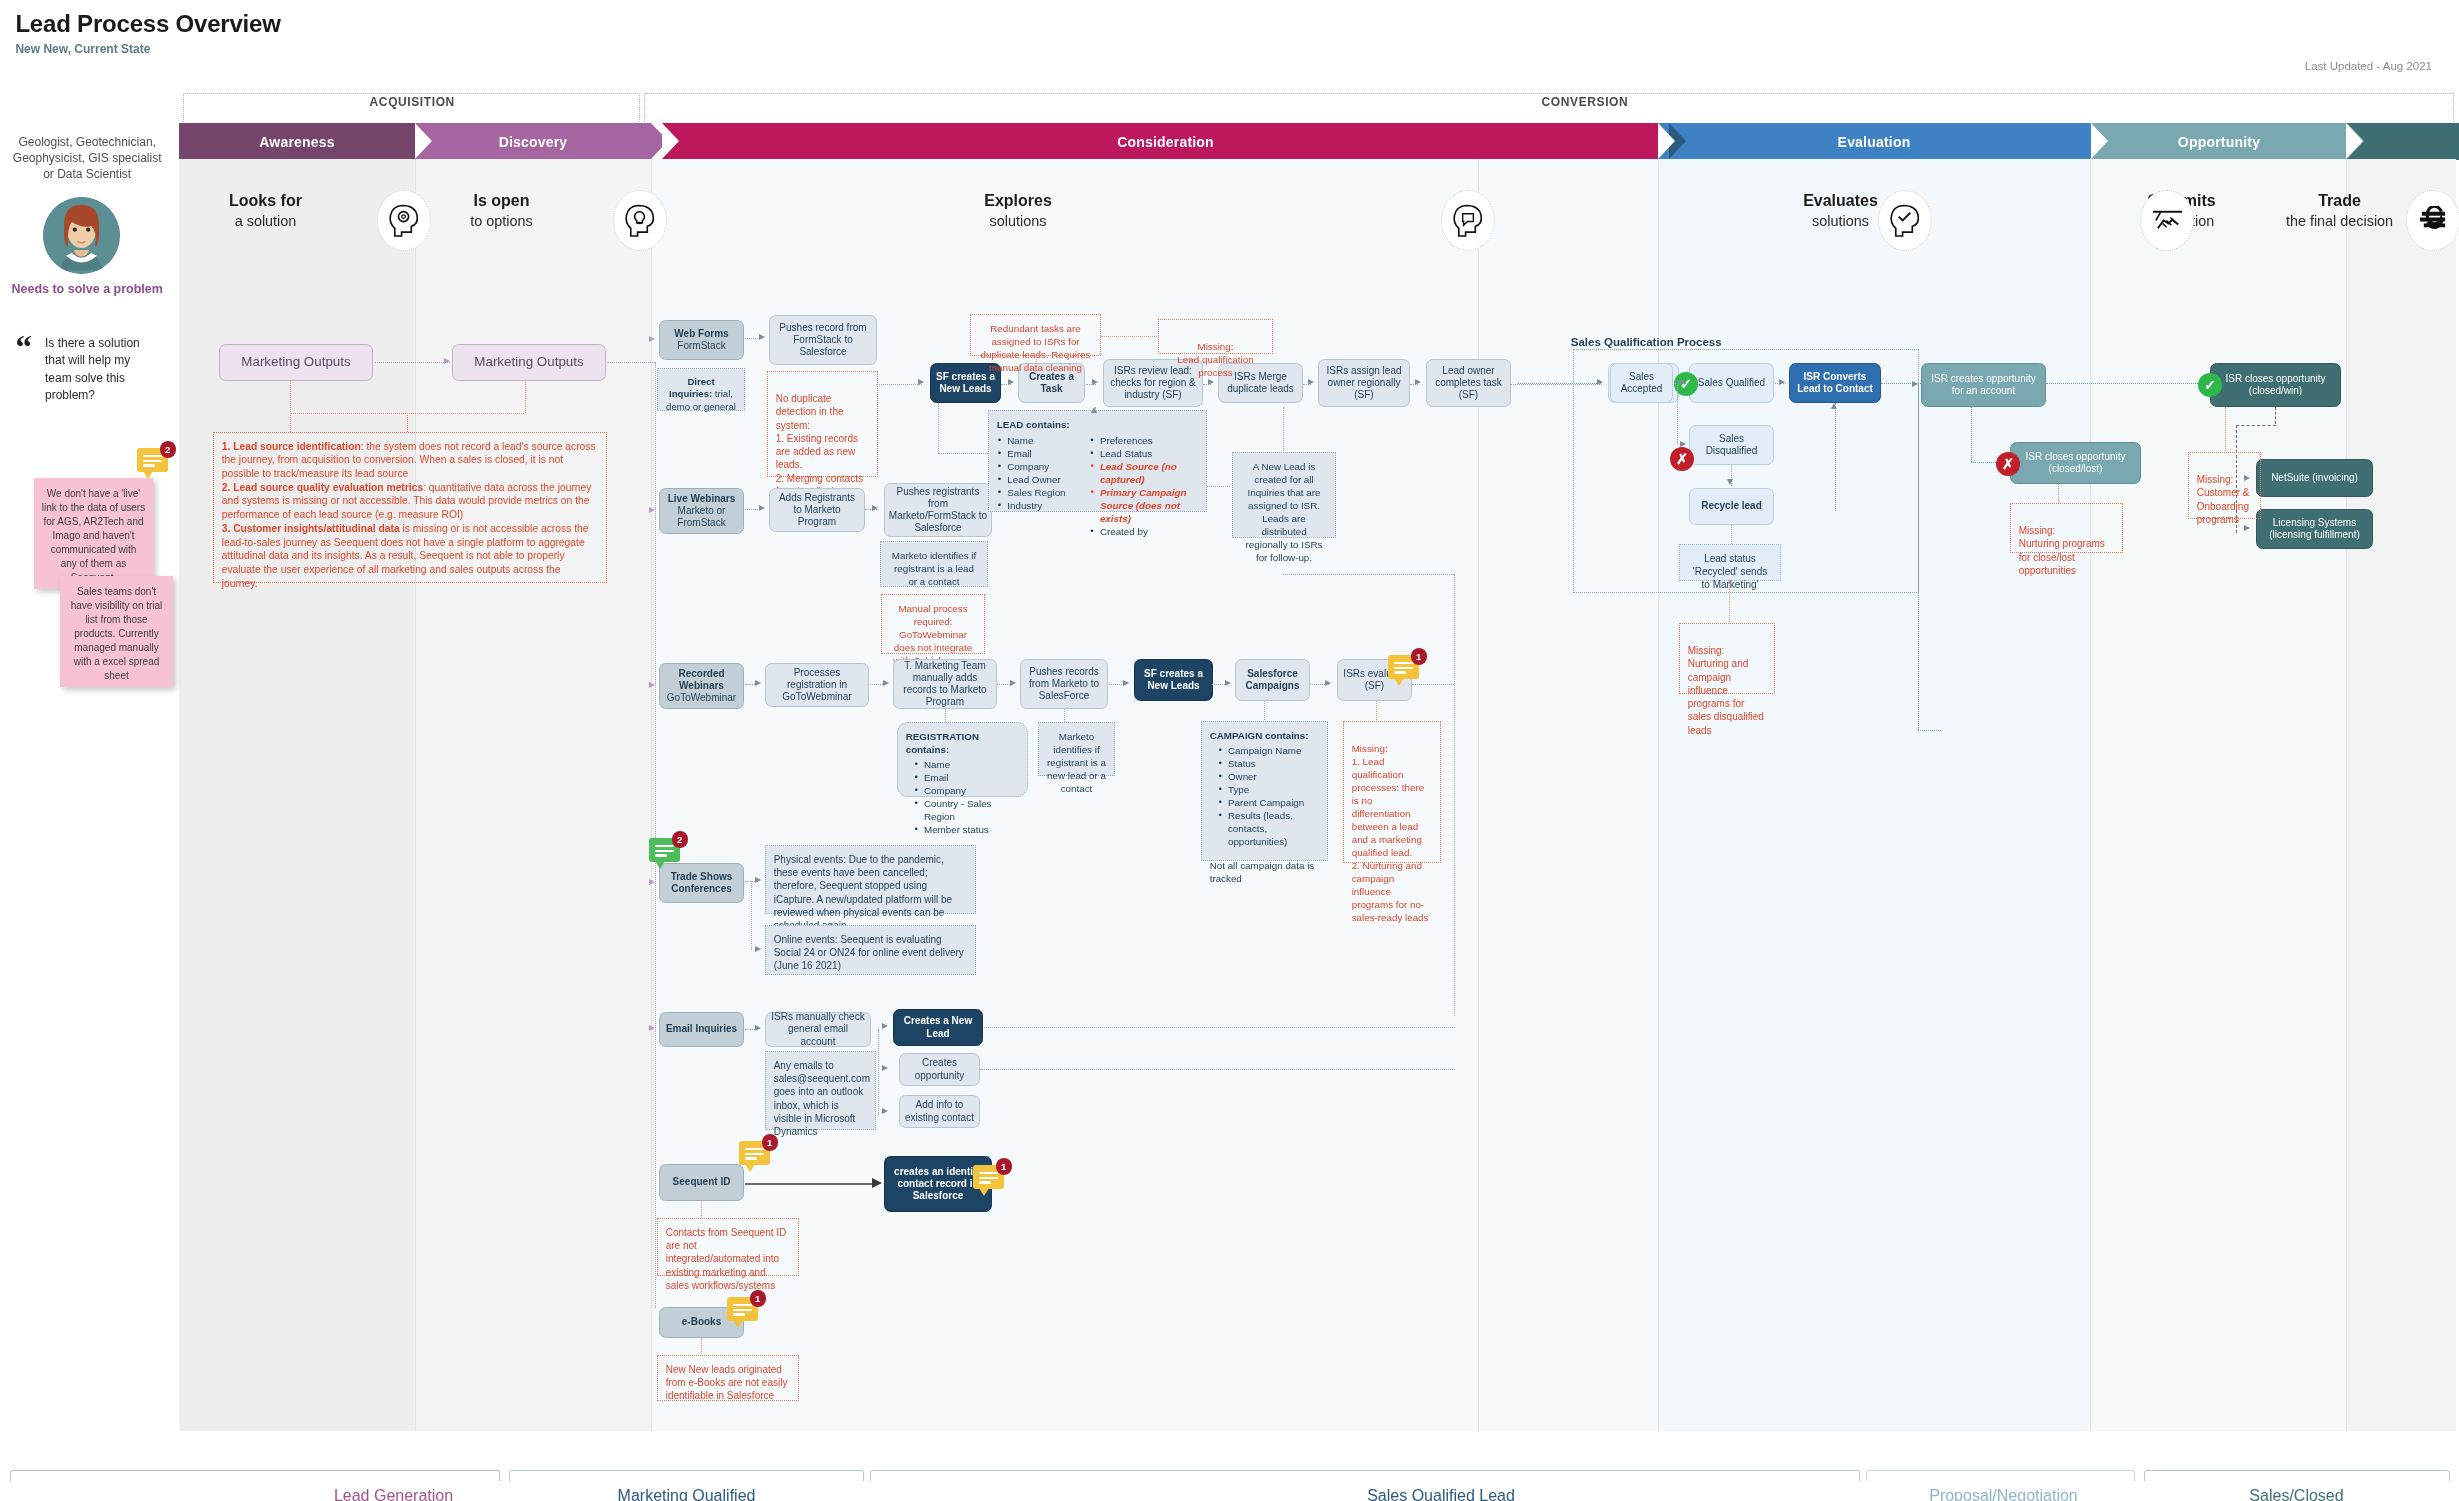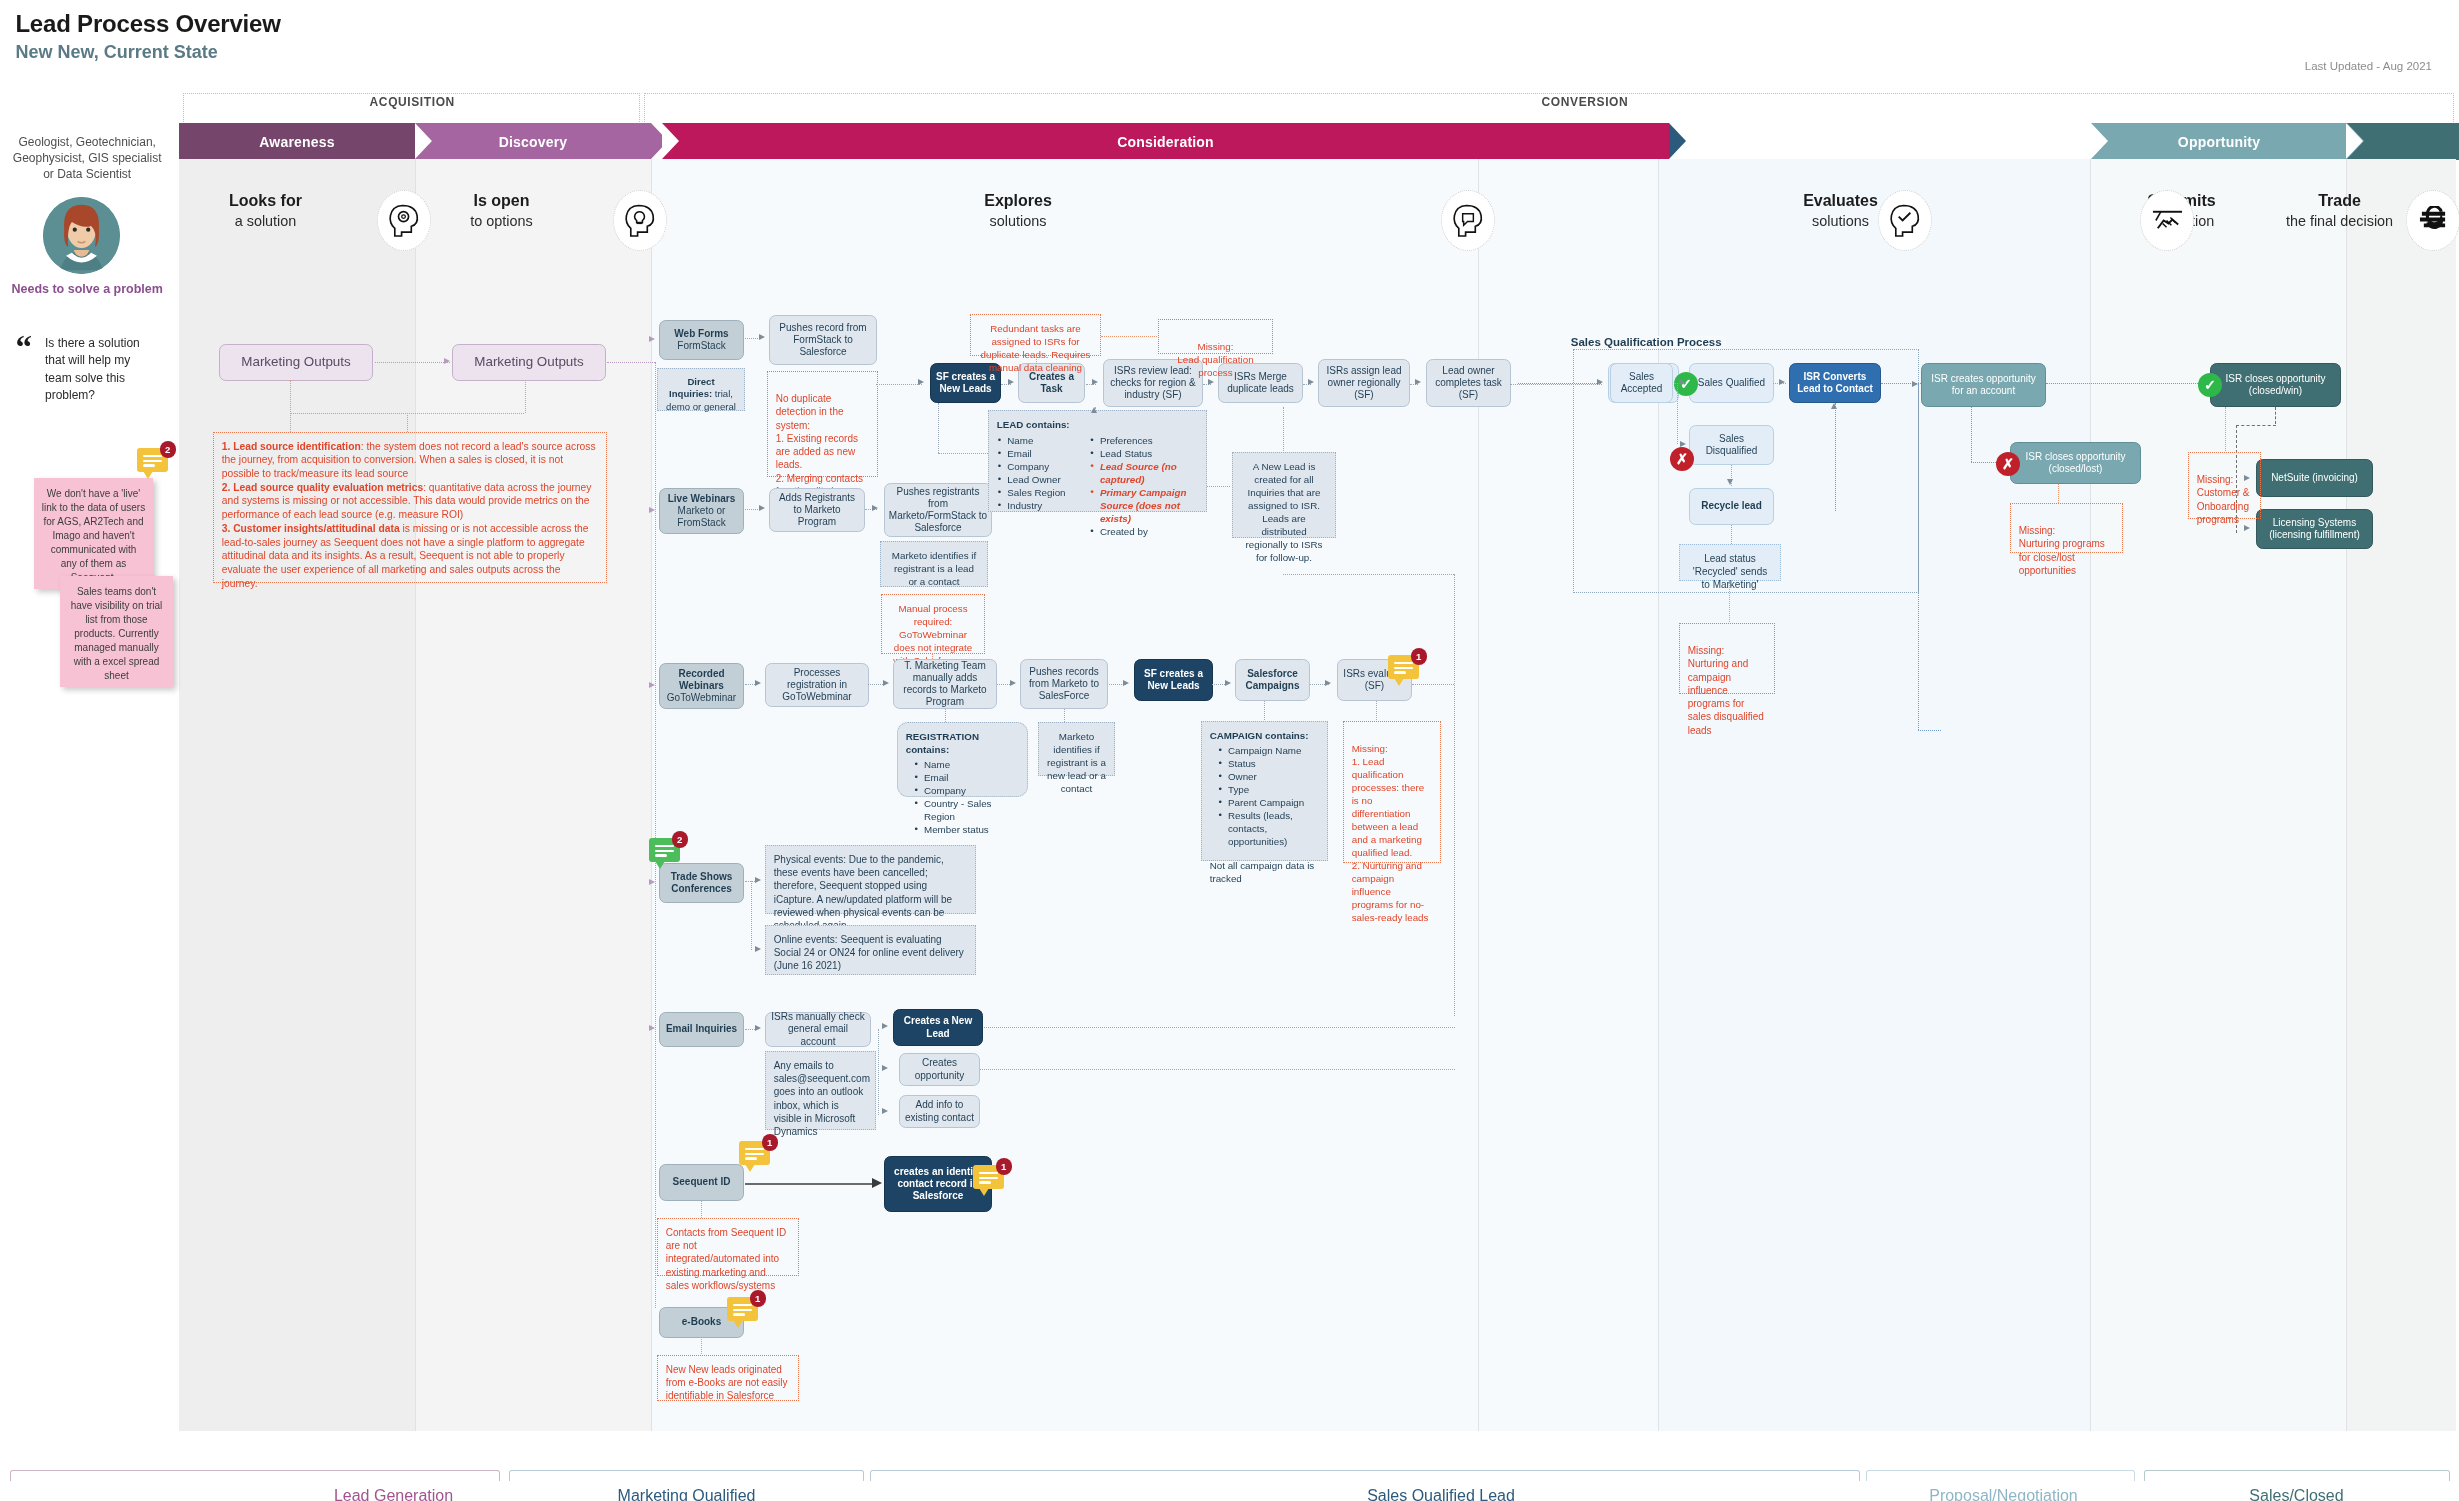--- a/index.html
+++ b/index.html
@@ -2,21 +2,21 @@
 <html><head>
 <meta charset="utf-8">
 <style>
   * { box-sizing: border-box; margin:0; padding:0; }
   html,body { width:2459px; height:1502px; background:#ffffff;
     font-family:"Liberation Sans", sans-serif; overflow:hidden; }
   #root { position:relative; width:2459px; height:1502px; }
 
   
   #title { position:absolute; left:15.4px; top:9.6px; font-size:24px; font-weight:bold; color:#1a1a1a; letter-spacing:-0.2px;}
-  #subtitle { position:absolute; left:15.4px; top:42px; font-size:18px; font-weight:bold; color:#5a7a85;text-align:center;}
+  #subtitle { position:absolute; left:15.4px; top:42px; font-size:12px; font-weight:bold; color:#5a7a85;text-align:center;}
   #last-updated { position:absolute; right:27px; top:60px; font-size:11.5px; color:#8d8d8d;}
 
   
   .phase-bracket { position:absolute; border:1.9px dotted #bdbdbd; border-bottom:none; height:33px; top:93px; }
   .phase-label { position:absolute; top:95px; font-size:12px; font-weight:bold; color:#4a4a4a; letter-spacing:0.6px; background:#fff; padding:0 9.6px;}
 
   
   #ribbon { position:absolute; left:179px; top:123px; height:37px; width:2277px;}
   .chev { position:absolute; top:0; height:37px; color:#fff; font-size:14px; font-weight:bold;
           display:flex; align-items:center; justify-content:center; letter-spacing:0.2px;}
@@ -132,20 +132,25 @@
       </div>
     <div class="chev" style="left:236px; width:236px; background:#a565a0;">
       <i class="chev-notch"></i>
         <span>Discovery</span>
       <i class="chev-tail" style="border-left-color:#a565a0;"></i>
       </div>
     <div class="chev" style="left:483px; width:1007px; background:#be185d;">
       <i class="chev-notch"></i>
         <span>Consideration</span>
       <i class="chev-tail" style="border-left-color:#2b5a7d;"></i>
+      </div>
+    <div class="chev" style="left:1479px; width:432px; background:#3e82c4;">
+      <i class="chev-notch"></i>
+        <span>Evaluation</span>
+      <i class="chev-tail" style="border-left-color:#3e82c4;"></i>
       </div>
     <div class="chev" style="left:1912px; width:256px; background:#79a8b0;">
       <i class="chev-notch"></i>
         <span>Opportunity</span>
       <i class="chev-tail" style="border-left-color:#79a8b0;"></i>
       </div>
     <div class="chev" style="left:2167px; width:302px; background:#3f6f73;">
       <i class="chev-notch"></i>
       </div>
   </div>

